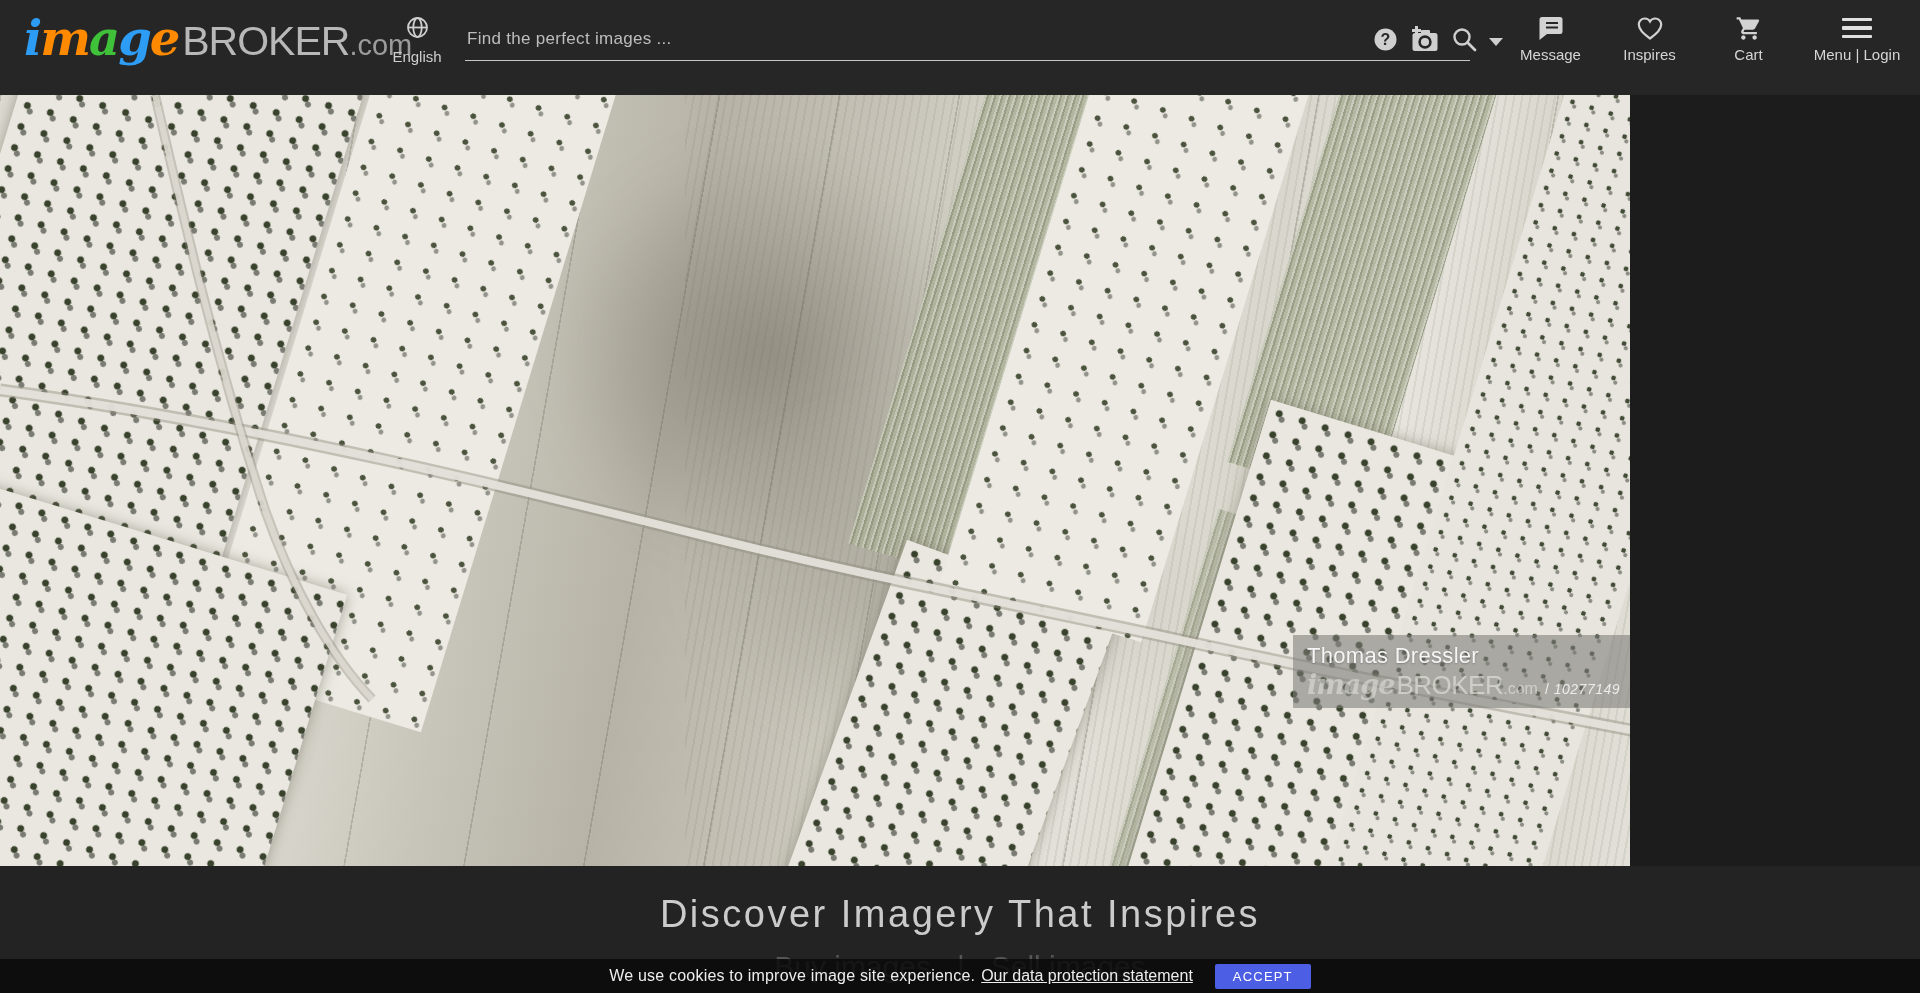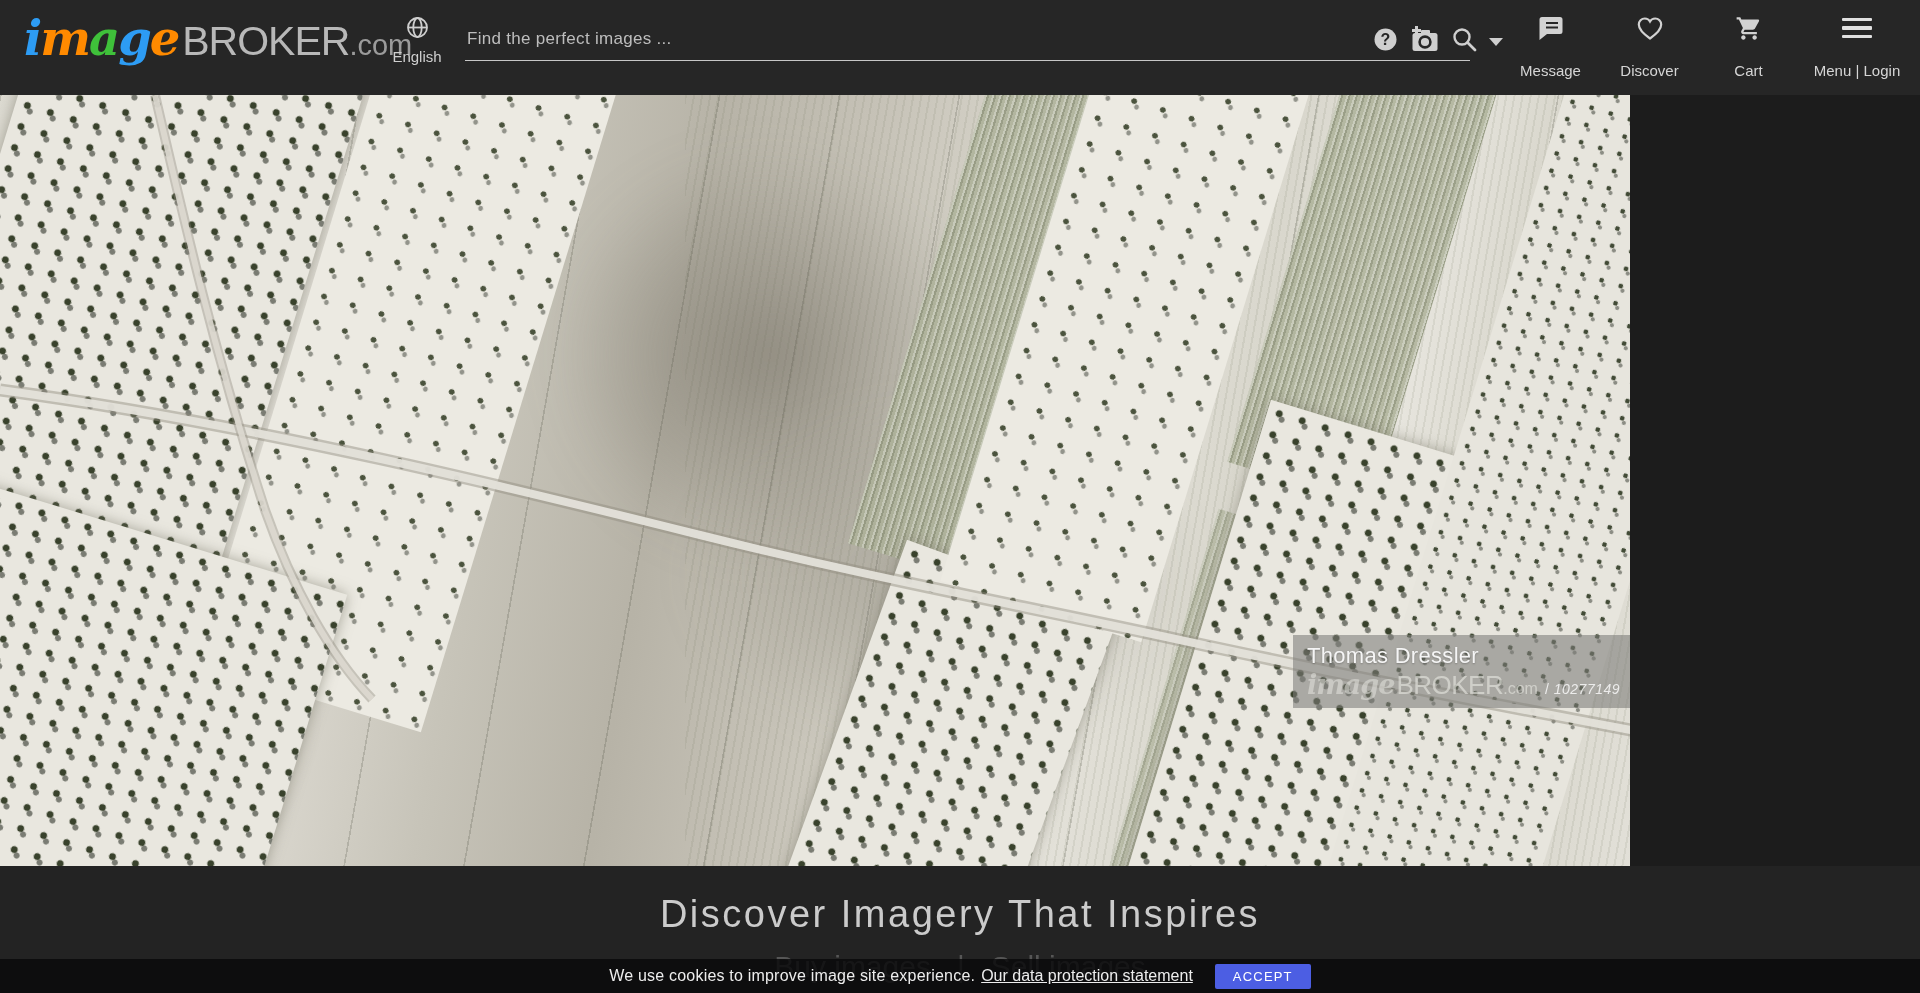--- a/index.html
+++ b/index.html
@@ -52,21 +52,21 @@
   .chevron-down {
     width: 0; height: 0; margin-top: 4px;
     border-left: 7px solid transparent; border-right: 7px solid transparent;
     border-top: 8px solid #cfcfcf; cursor: pointer;
   }
 
   .top-nav { position: absolute; right: 4px; top: 13px; display: flex; }
   .nav-item { width: 99px; text-align: center; color: #d5d5d5; cursor: pointer; }
   .nav-item.wide { width: 118px; }
   .nav-item .icon-holder { height: 30px; display: flex; align-items: center; justify-content: center; }
-  .nav-label { font-size: 15px; margin-top: 19px; white-space: nowrap; }
+  .nav-label { font-size: 15px; margin-top: 3px; white-space: nowrap; }
   .hamburger { display: inline-flex; flex-direction: column; gap: 5px; }
   .hamburger i { display: block; width: 30px; height: 3.5px; background: #e0e0e0; border-radius: 1px; }
 
   
   .hero {
     position: relative;
     width: 1630px; height: 771px;
     overflow: hidden;
     background:
       linear-gradient(100deg,
@@ -234,21 +234,21 @@
         </svg>
       </div>
       <div class="nav-label">Message</div>
     </div>
     <div class="nav-item">
       <div class="icon-holder">
         <svg width="30" height="28" viewBox="0 0 30 28" fill="none" stroke="#d2d2d2" stroke-width="2.2">
           <path d="M15 24.5 C 7.5 19.3 3.8 15.2 3.8 10.6 C 3.8 7.1 6.5 4.5 9.8 4.5 C 12 4.5 14 5.7 15 7.5 C 16 5.7 18 4.5 20.2 4.5 C 23.5 4.5 26.2 7.1 26.2 10.6 C 26.2 15.2 22.5 19.3 15 24.5 Z"></path>
         </svg>
       </div>
-      <div class="nav-label">Discover</div>
+      <div class="nav-label">Inspires</div>
     </div>
     <div class="nav-item">
       <div class="icon-holder">
         <svg width="28" height="27" viewBox="0 0 24 24" fill="#d2d2d2">
           <path d="M7 18c-1.1 0-1.99.9-1.99 2S5.9 22 7 22s2-.9 2-2-.9-2-2-2zM1 2v2h2l3.6 7.59-1.35 2.45c-.16.28-.25.61-.25.96 0 1.1.9 2 2 2h12v-2H7.42c-.14 0-.25-.11-.25-.25l.03-.12.9-1.63h7.45c.75 0 1.41-.41 1.75-1.03l3.58-6.49c.08-.14.12-.31.12-.47 0-.55-.45-1-1-1H5.21l-.94-2H1zm16 16c-1.1 0-1.99.9-1.99 2s.89 2 1.99 2 2-.9 2-2-.9-2-2-2z"></path>
         </svg>
       </div>
       <div class="nav-label">Cart</div>
     </div>
     <div class="nav-item wide">

